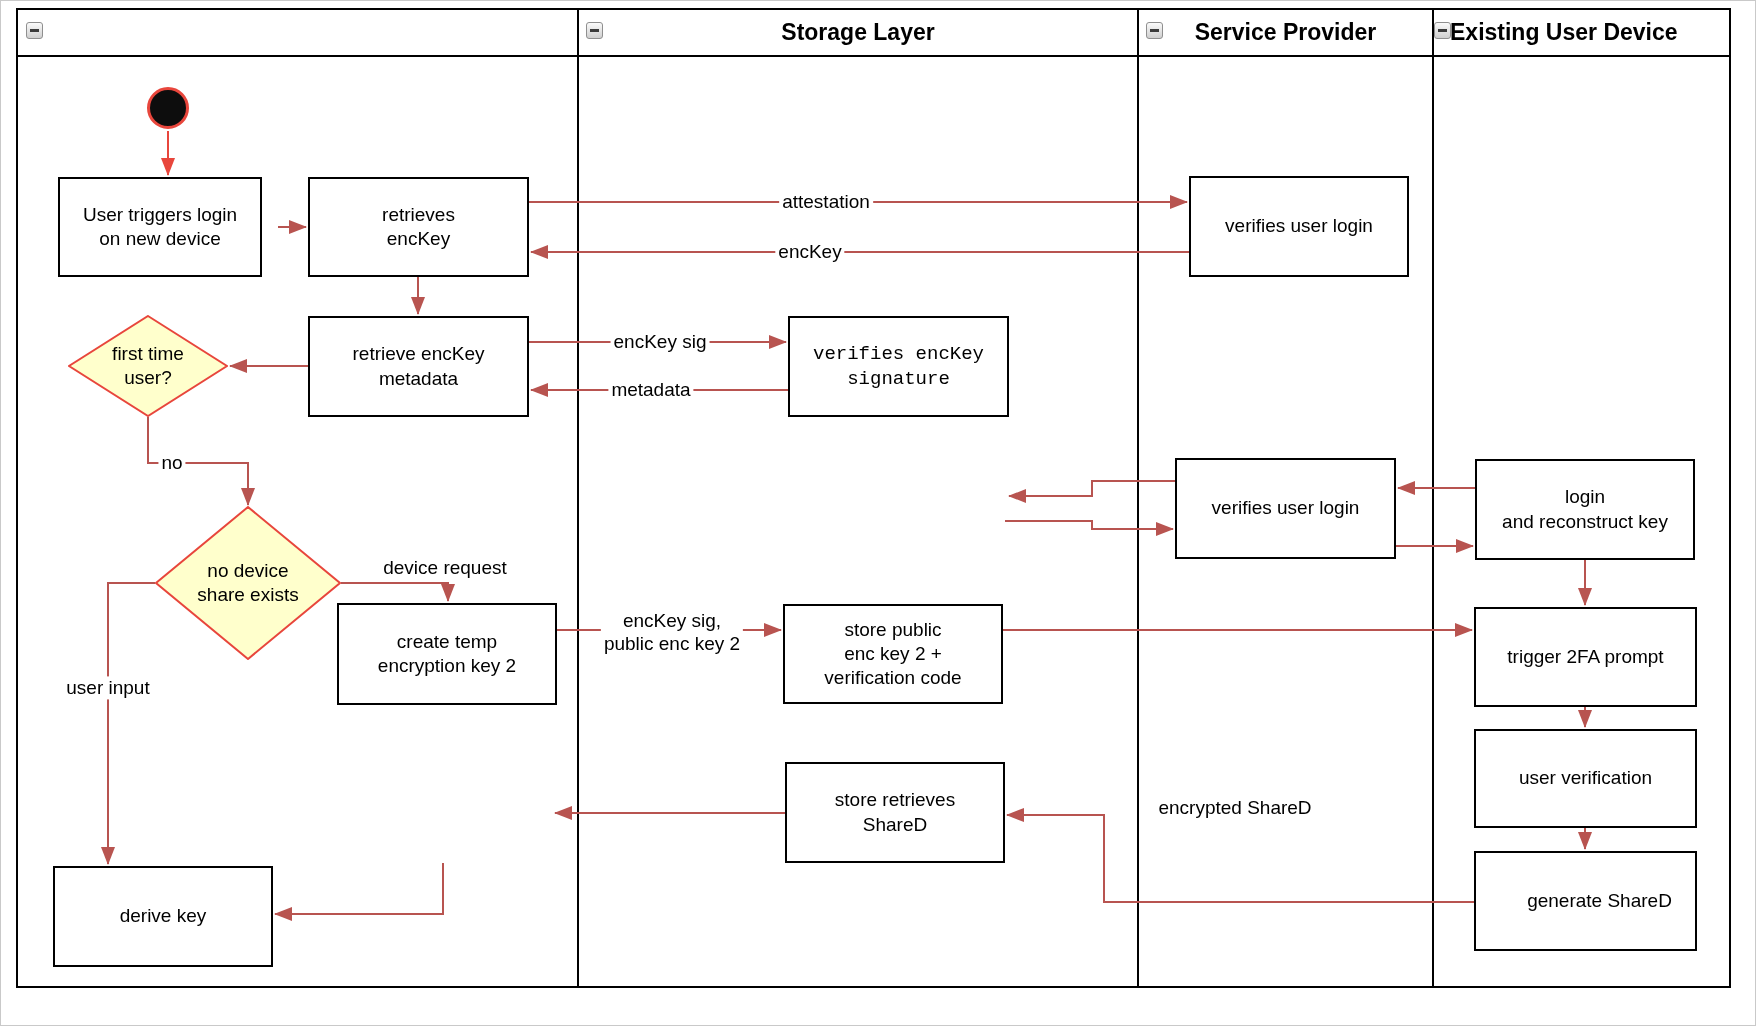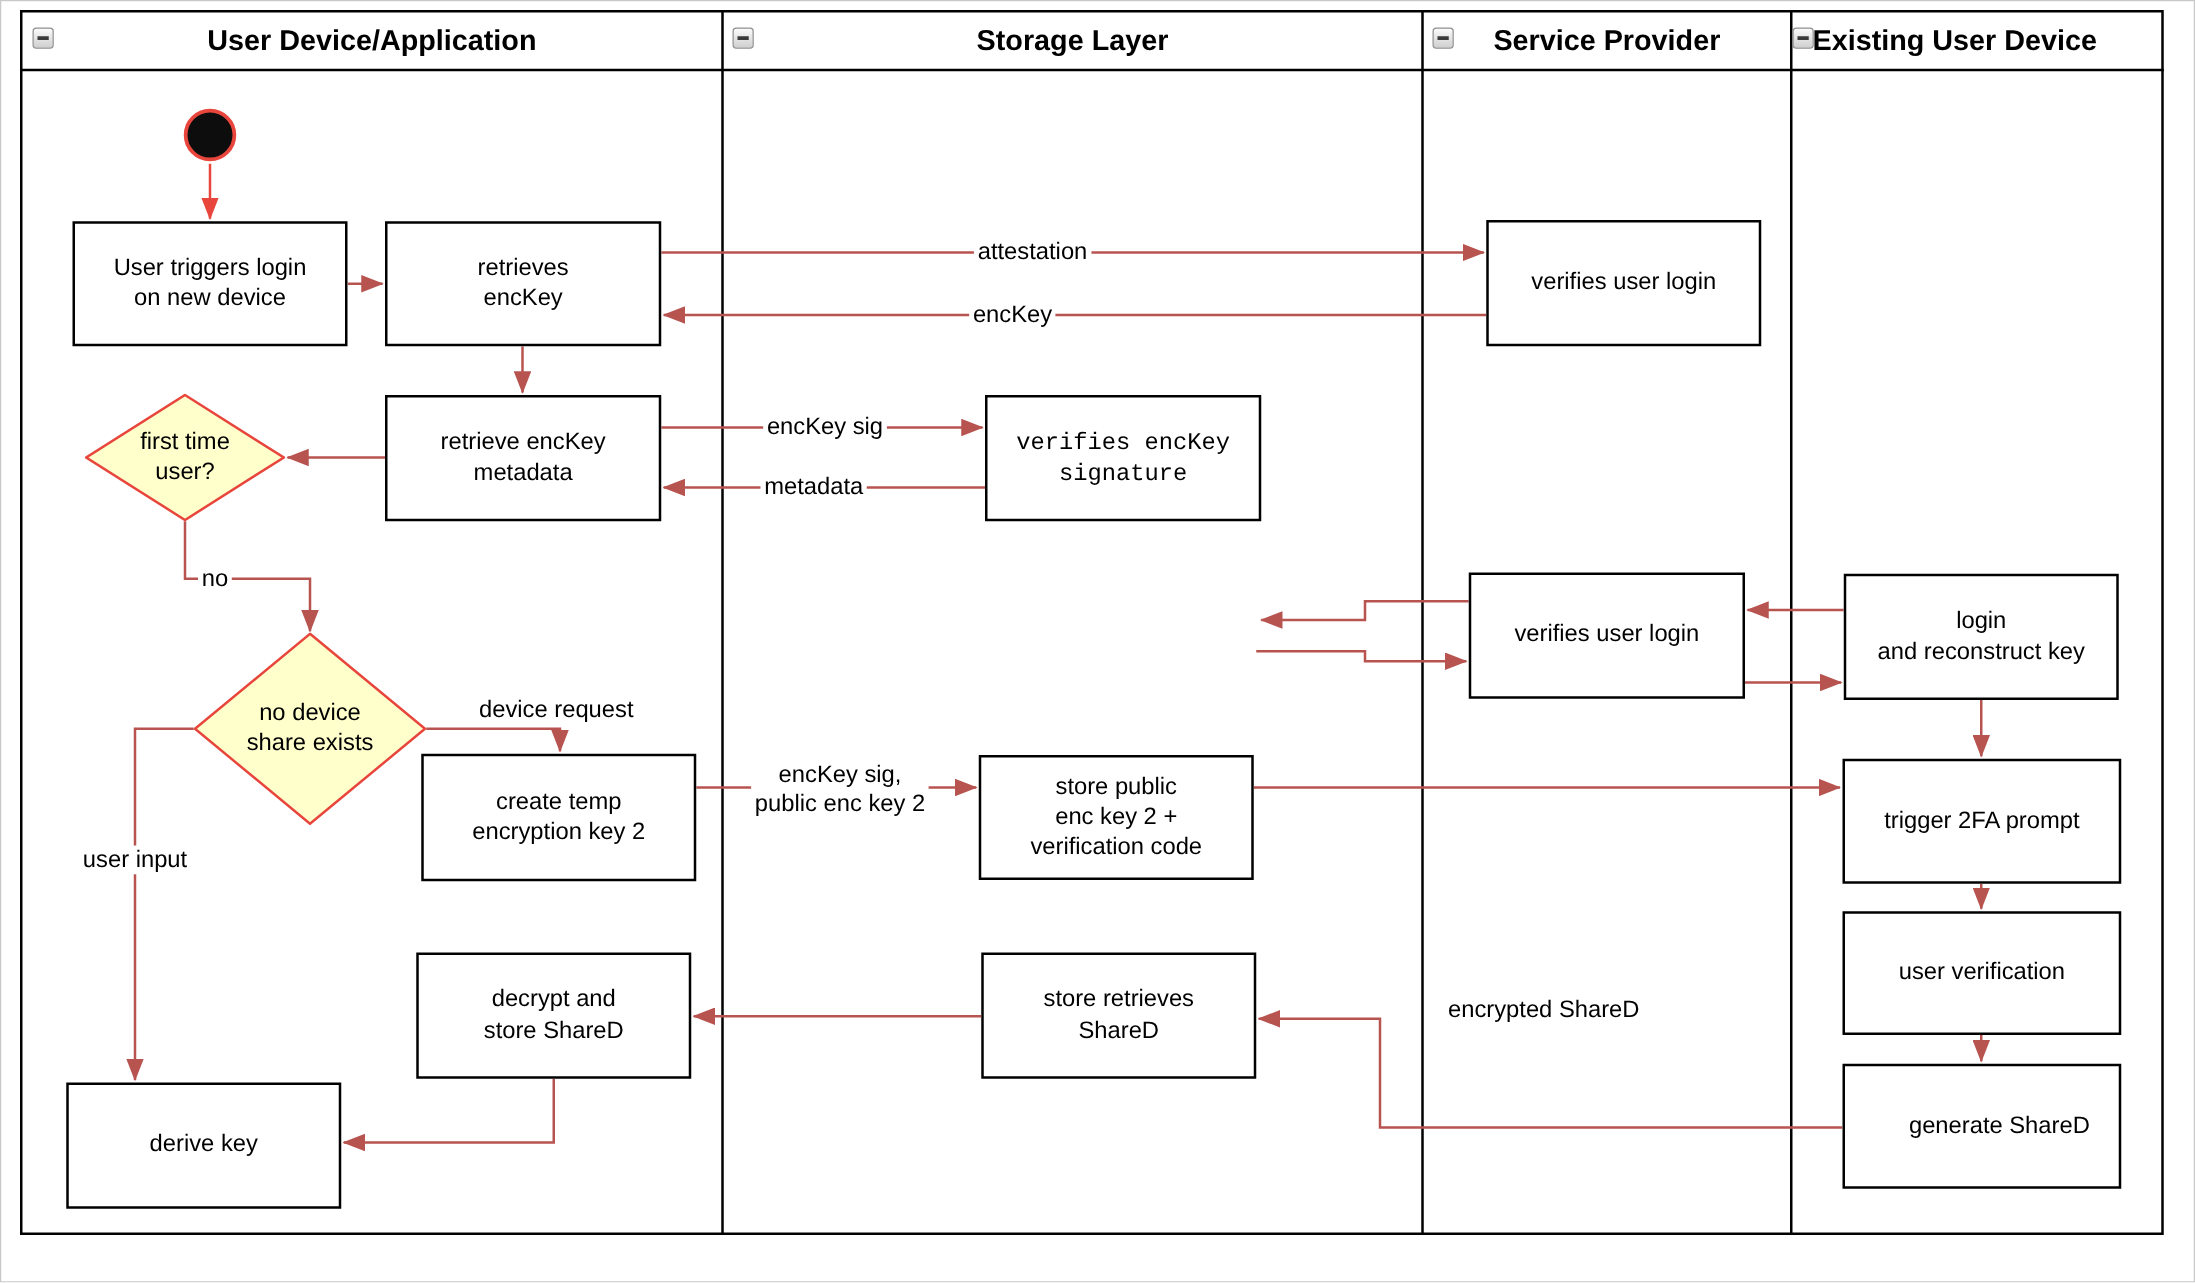--- a/index.html
+++ b/index.html
@@ -23,23 +23,20 @@
 <body>
 
 <div class="canvas">
 
   <div class="frame"></div>
   <div class="vline" style="left:577px;"></div>
   <div class="vline" style="left:1137px;"></div>
   <div class="vline" style="left:1432px;"></div>
   <div class="hline"></div>
 
-  <div class="lanehead" style="left:18px;width:559px;">
-    <span class="lanetitle">User Device/Application</span>
-  </div>
   <div class="lanehead" style="left:579px;width:558px;">
     <span class="lanetitle">Storage Layer</span>
   </div>
   <div class="lanehead" style="left:1139px;width:293px;">
     <span class="lanetitle">Service Provider</span>
   </div>
   <div class="lanehead" style="left:1450px;width:279px;justify-content:flex-start;">
     <span class="lanetitle">Existing User Device</span>
   </div>
   <div class="collapse" style="left:26px;top:22px;"></div>
@@ -78,21 +75,21 @@
       <path d="M1585,707 V727" marker-end="url(#ah)"></path>
       <path d="M1585,828 V849" marker-end="url(#ah)"></path>
       <path d="M1474,902 H1104 V815 H1007" marker-end="url(#ah)"></path>
       <path d="M785,813 H555" marker-end="url(#ah)"></path>
       <path d="M443,863 V914 H275" marker-end="url(#ah)"></path>
     </g>
   </svg>
 
   <div class="startnode"></div>
 
-  <div class="node" style="left:58px;top:177px;width:220px;height:100px;">User triggers login
+  <div class="node" style="left:58px;top:177px;width:204px;height:100px;">User triggers login
 on new device</div>
   <div class="node" style="left:308px;top:177px;width:221px;height:100px;">retrieves
 encKey</div>
   <div class="node" style="left:1189px;top:176px;width:220px;height:101px;">verifies user login</div>
   <div class="node" style="left:308px;top:316px;width:221px;height:101px;">retrieve encKey
 metadata</div>
   <div class="node" style="left:788px;top:316px;width:221px;height:101px;font-family:Liberation Mono, monospace;">verifies encKey
 signature</div>
   <div class="node" style="left:1175px;top:458px;width:221px;height:101px;">verifies user login</div>
   <div class="node" style="left:1475px;top:459px;width:220px;height:101px;">login
@@ -100,22 +97,20 @@
   <div class="node" style="left:337px;top:603px;width:220px;height:102px;">create temp
 encryption key 2</div>
   <div class="node" style="left:783px;top:604px;width:220px;height:100px;">store public
 enc key 2 +
 verification code</div>
   <div class="node" style="left:1474px;top:607px;width:223px;height:100px;">trigger 2FA prompt</div>
   <div class="node" style="left:1474px;top:729px;width:223px;height:99px;">user verification</div>
   <div class="node" style="left:1474px;top:851px;width:223px;height:100px;padding-left:28px;">generate ShareD</div>
   <div class="node" style="left:785px;top:762px;width:220px;height:101px;">store retrieves
 ShareD</div>
-  <div class="node" style="left:333px;top:762px;width:220px;height:101px;">decrypt and
-store ShareD</div>
   <div class="node" style="left:53px;top:866px;width:220px;height:101px;">derive key</div>
 
   <div class="diamond" style="left:68px;top:315px;width:160px;height:102px;">
     <svg width="160" height="102" viewBox="0 0 160 102">
       <polygon points="80,1 159,51 80,101 1,51" fill="#FFFFCC" stroke="#E8463C" stroke-width="2"></polygon>
     </svg>
     <div class="dlabel">first time
 user?</div>
   </div>
   <div class="diamond" style="left:155px;top:506px;width:186px;height:154px;">

